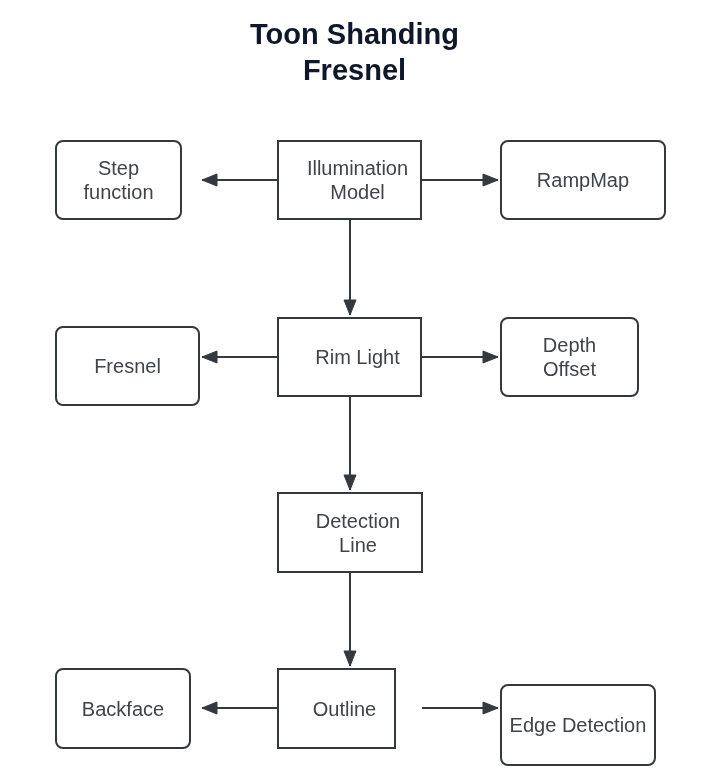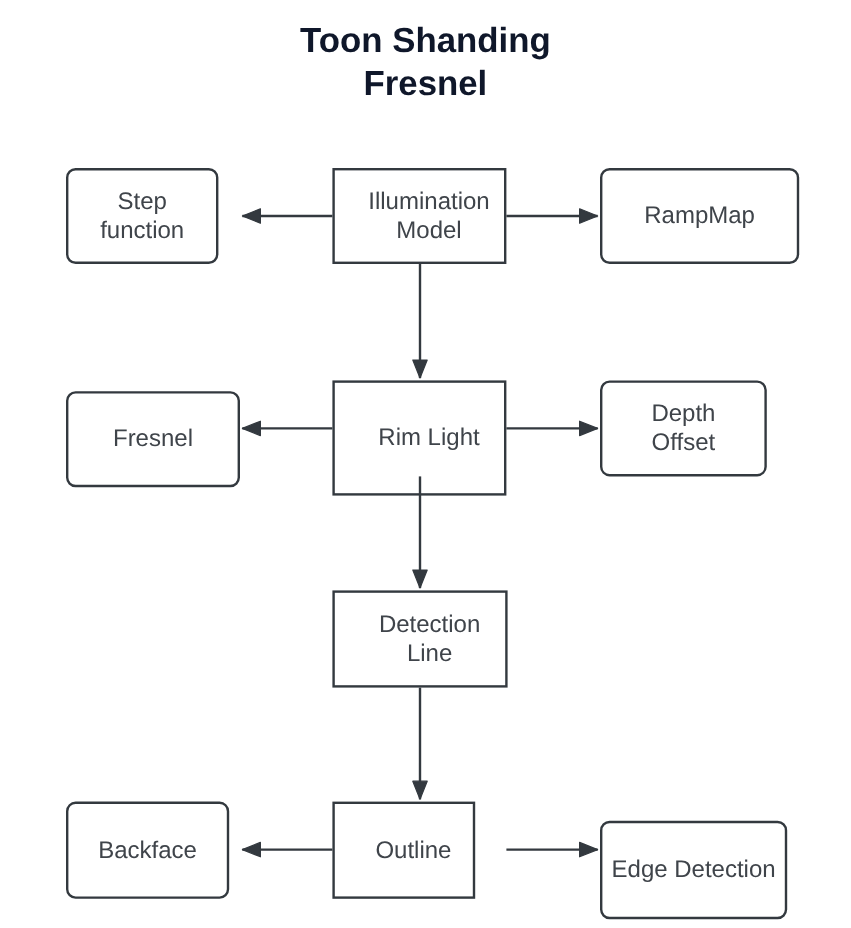--- a/index.html
+++ b/index.html
@@ -66,21 +66,21 @@
     <span>Illumination
 Model</span>
   </div>
   <div class="node rounded" style="left:500px; top:140px; width:166px; height:80px">
     <span>RampMap</span>
   </div>
 
   <div class="node rounded" style="left:55px; top:326px; width:145px; height:80px">
     <span>Fresnel</span>
   </div>
-  <div class="node rect" style="left:277px; top:317px; width:145px; height:96px">
+  <div class="node rect" style="left:277px; top:317px; width:145px; height:80px">
     <span>Rim Light</span>
   </div>
   <div class="node rounded" style="left:500px; top:317px; width:139px; height:80px">
     <span>Depth
 Offset</span>
   </div>
 
   <div class="node rect" style="left:277px; top:492px; width:146px; height:81px">
     <span>Detection
 Line</span>

